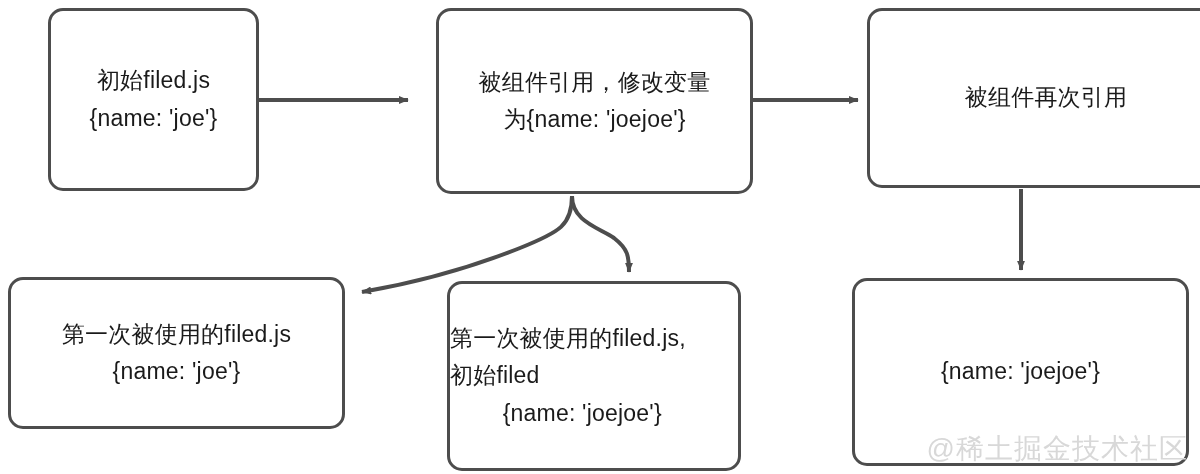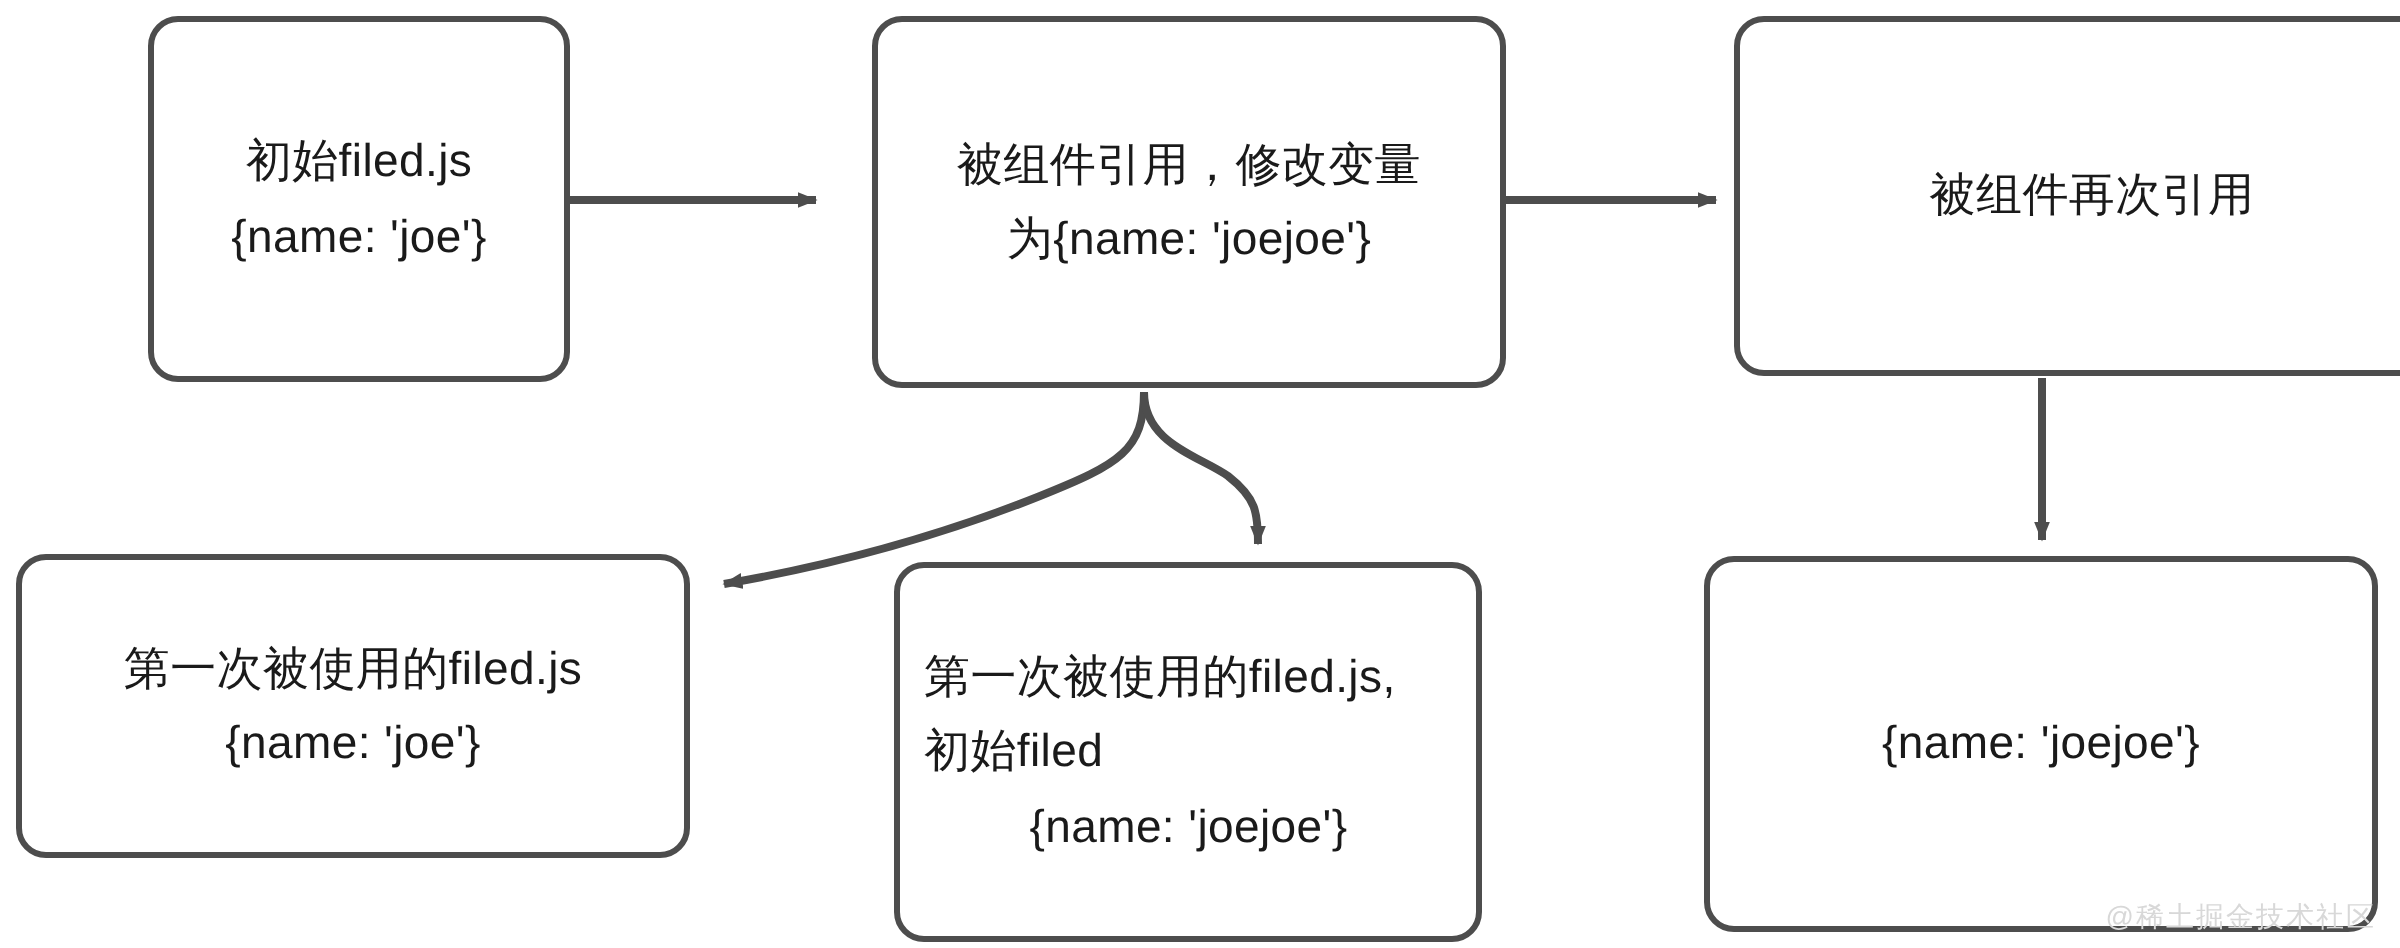--- a/index.html
+++ b/index.html
@@ -36,35 +36,35 @@
   }
   .node .line {
     color: #1a1a1a;
     font-size: 23px;
     line-height: 1.62;
     white-space: pre;
     letter-spacing: 0.2px;
   }
   .align-center { text-align: center; }
   .align-left { text-align: left; }
-  .pad-l { padding-left: 12px; }
+  .pad-l { }
   .watermark {
     position: absolute;
     right: 12px;
     bottom: 6px;
-    font-size: 14px;
+    font-size: 28px;
     color: #d8d8d8;
     letter-spacing: 1px;
     white-space: nowrap;
     z-index: 3;
     pointer-events: none;
   }
 
   
-  #node-initial      { left: 48px;  top: 8px;   width: 211px; height: 183px; margin-left: 26px; }
+  #node-initial      { left: 48px;  top: 8px;   width: 211px; height: 183px; }
   #node-referenced   { left: 436px; top: 8px;   width: 317px; height: 186px; }
   #node-rereferenced { left: 867px; top: 8px;   width: 358px; height: 180px; }
   #node-first-use    { left: 8px;   top: 277px; width: 337px; height: 152px; }
   #node-first-use-changed { left: 447px; top: 281px; width: 294px; height: 190px; }
   #node-second-use   { left: 852px; top: 278px; width: 337px; height: 188px; }
 </style>
 </head>
 <body>
 
 <div id="canvas">

